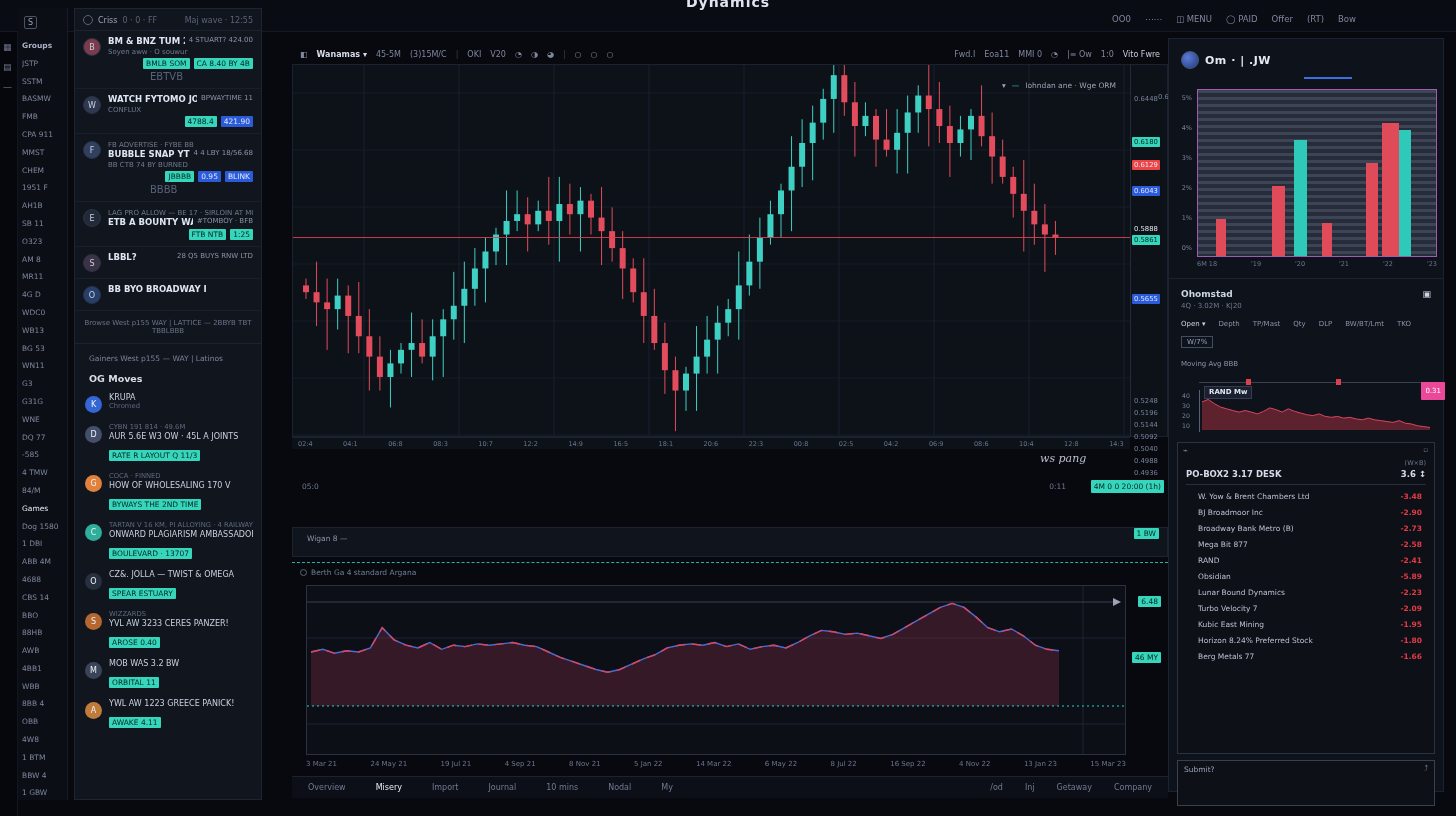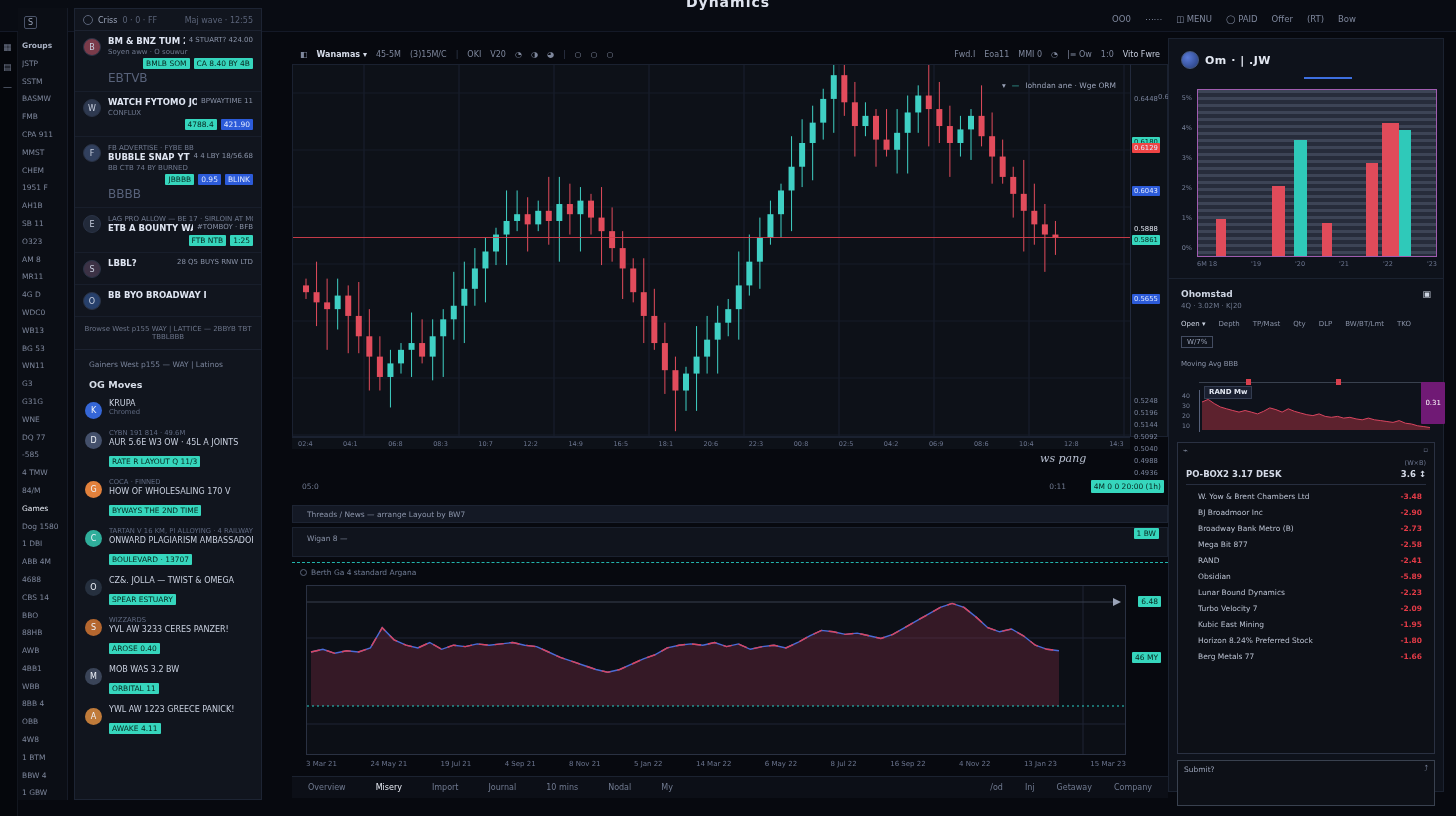--- a/index.html
+++ b/index.html
@@ -27,21 +27,21 @@
   
   #feed{left:74px;top:8px;width:188px;height:792px;background:#11151e;border:1px solid #1d2433;padding:0;}
   #feed-head{display:flex;align-items:center;gap:5px;padding:6px 8px 5px 8px;border-bottom:1px solid #1c2230;font-size:8px;color:#9aa3b8;}
   .fitem{padding:5px 8px 6px 8px;border-bottom:1px solid #181e2b;display:flex;gap:7px;}
   .fav{width:18px;height:18px;border-radius:50%;flex:none;margin-top:2px;border:1px solid #2a3346;color:#c7cede;font-size:8px;text-align:center;line-height:17px;}
   .fbody{flex:1;min-width:0;}
   .frow{display:flex;justify-content:space-between;gap:4px;}
   .ftitle{font-size:8.5px;font-weight:bold;color:#dfe5f2;white-space:nowrap;overflow:hidden;}
   .fmeta{font-size:7px;color:#8a93a8;white-space:nowrap;}
   .fsub{font-size:7px;color:#707a90;margin-top:2px;white-space:nowrap;overflow:hidden;}
-  .ffoot{font-size:12px;color:#58627a;margin-top:2px;}
+  .ffoot{font-size:10px;color:#58627a;margin-top:2px;margin-left:42px;}
   .fbadges{margin-top:2px;display:flex;gap:4px;flex-wrap:wrap;justify-content:flex-end;}
   #feed-note{padding:8px 8px;font-size:7px;color:#6b7489;border-bottom:1px solid #1c2230;text-align:center;}
   #moves-note{padding:10px 8px 2px 14px;font-size:7.5px;color:#79839a;}
   #moves-title{padding:8px 8px 4px 14px;font-size:9.5px;font-weight:bold;color:#d8dee9;}
   .mitem{padding:5px 8px 5px 10px;display:flex;gap:7px;}
   .mav{width:17px;height:17px;border-radius:50%;flex:none;margin-top:3px;color:#eef2f8;font-size:8px;text-align:center;line-height:17px;}
   .mpre{font-size:6.8px;color:#5f6980;margin-bottom:1px;white-space:nowrap;overflow:hidden;}
   .mtitle{font-size:8px;color:#c9d0df;white-space:nowrap;overflow:hidden;}
   .mtag{margin-top:2px;}
   
@@ -79,21 +79,21 @@
   #rp-sec{display:flex;justify-content:space-between;padding:0 4px;font-size:9px;font-weight:bold;color:#cdd4e2;}
   #rp-sub{padding:3px 4px 0 4px;font-size:7px;color:#707a90;}
   #rp-tabs{display:flex;gap:13px;padding:10px 4px 0 4px;font-size:7px;color:#8a93a8;}
   #rp-chip{margin:8px 0 0 4px;display:inline-block;border:1px solid #434c61;font-size:7px;color:#9aa3b8;padding:1px 5px;}
   #rp-mavg{padding:12px 4px 0 4px;font-size:7px;color:#8a93a8;}
   #rp-slider{position:relative;margin:10px 4px 0 22px;width:228px;height:8px;}
   #rp-slider .track{position:absolute;left:0;top:4px;width:100%;border-top:1px solid #39414f;}
   #rp-slider .mark{position:absolute;top:1px;width:5px;height:6px;background:#d8404e;}
   #sparkwrap{position:relative;margin:4px 0 0 22px;width:232px;height:42px;border-left:1px solid #55607a;}
   #spark-chip{position:absolute;left:4px;top:-4px;background:#1a2030;border:1px solid #333c50;color:#e3e8f2;font-size:7px;font-weight:bold;padding:0 4px;line-height:11px;}
-  #spark-badge{position:absolute;right:-14px;top:-8px;background:#701a75;color:#fff;font-size:7px;padding:16px 4px;line-height:10px;border-radius:1px;text-align:right;}
+  #spark-badge{position:absolute;right:-14px;top:-8px;background:#ec4899;color:#fff;font-size:7px;padding:4px 4px;line-height:10px;border-radius:1px;text-align:right;}
   .spk-ylab{position:absolute;left:-18px;font-size:6.2px;color:#78829a;}
   #rp-table{position:relative;margin-top:10px;border:1px solid #2a3142;background:#0d1017;padding:4px 8px 6px 8px;height:312px;}
   #rpt-corner{position:absolute;left:5px;top:3px;font-size:8px;color:#8a93a8;}
   #rpt-topright{position:absolute;right:6px;top:3px;font-size:7px;color:#6c7690;}
   #rpt-paren{position:absolute;right:8px;top:16px;font-size:6.5px;color:#6c7690;}
   #rpt-head{display:flex;justify-content:space-between;margin-top:22px;padding-bottom:5px;border-bottom:1px solid #272e3f;font-size:8.5px;font-weight:bold;color:#d5dbe8;}
   .trow{display:flex;justify-content:space-between;padding:7px 4px 0 12px;font-size:7.5px;color:#b9c0d0;}
   .trow .val{color:#e33b47;font-weight:bold;}
   #rp-submit{position:relative;margin-top:6px;border:1px solid #39414f;background:#0d1017;height:46px;padding:4px 6px;font-size:7.5px;color:#9aa3b8;}
   #rp-submit .ic{position:absolute;right:6px;top:3px;color:#78829a;font-size:8px;}
@@ -526,21 +526,21 @@
       <div class="pa-lab" style="top: 28px; margin-left: 24px;">0.6407</div>
       <div class="pa-lab" style="top: 160px; color: rgb(223, 228, 238);">0.5888</div>
       <div class="pa-lab" style="top: 332px;">0.5248</div>
       <div class="pa-lab" style="top: 344px;">0.5196</div>
       <div class="pa-lab" style="top: 356px;">0.5144</div>
       <div class="pa-lab" style="top: 368px;">0.5092</div>
       <div class="pa-lab" style="top: 380px;">0.5040</div>
       <div class="pa-lab" style="top: 392px;">0.4988</div>
       <div class="pa-lab" style="top: 404px;">0.4936</div>
       <div class="pa-badge" style="top: 72px; background: rgb(54, 214, 189); color: rgb(7, 38, 31);">0.6180</div>
-      <div class="pa-badge" style="top: 78px; background: #ef4444; color: rgb(223, 232, 255);">0.6129</div>
+      <div class="pa-badge" style="top: 95px; background: #ef4444; color: rgb(223, 232, 255);">0.6129</div>
       <div class="pa-badge" style="top: 121px; background: rgb(44, 91, 217); color: rgb(223, 232, 255);">0.6043</div>
       <div class="pa-badge" style="top: 170px; background: rgb(54, 214, 189); color: rgb(7, 38, 31);">0.5861</div>
       <div class="pa-badge" style="top: 229px; background: rgb(44, 91, 217); color: rgb(223, 232, 255);">0.5655</div>
     </div>
 
   <div class="abs" id="timeaxis">
       <span>02:4</span>
       <span>04:1</span>
       <span>06:8</span>
       <span>08:3</span>
@@ -561,21 +561,20 @@
       <span>14:3</span>
     </div>
   <div class="abs" id="signature">ws pang</div>
 
   <div class="abs" id="statusrow">
     <span class="abs" style="left:10px;top:4px">05:0</span>
     <span class="abs" style="right:102px;top:4px">0:11</span>
     <span class="abs chip" style="right:4px;top:2px;line-height:13px">4M 0 0 20:00 (1h)</span>
   </div>
 
-  <div class="abs" id="divbar">Threads / News — arrange Layout by BW7</div>
   <div class="abs" id="subbar">
     <span>Wigan 8 —</span>
     <span class="abs chip" style="right:8px;top:0px">1 BW</span>
   </div>
   <div class="abs" id="dashline"></div>
   <div class="abs" id="gauge-label">
     <span class="circ" style="width:7px;height:7px;vertical-align:-1px;margin-right:4px"></span><span>Berth Ga 4 standard Argana</span>
   </div>
 
   <div class="abs" id="flowbox">

